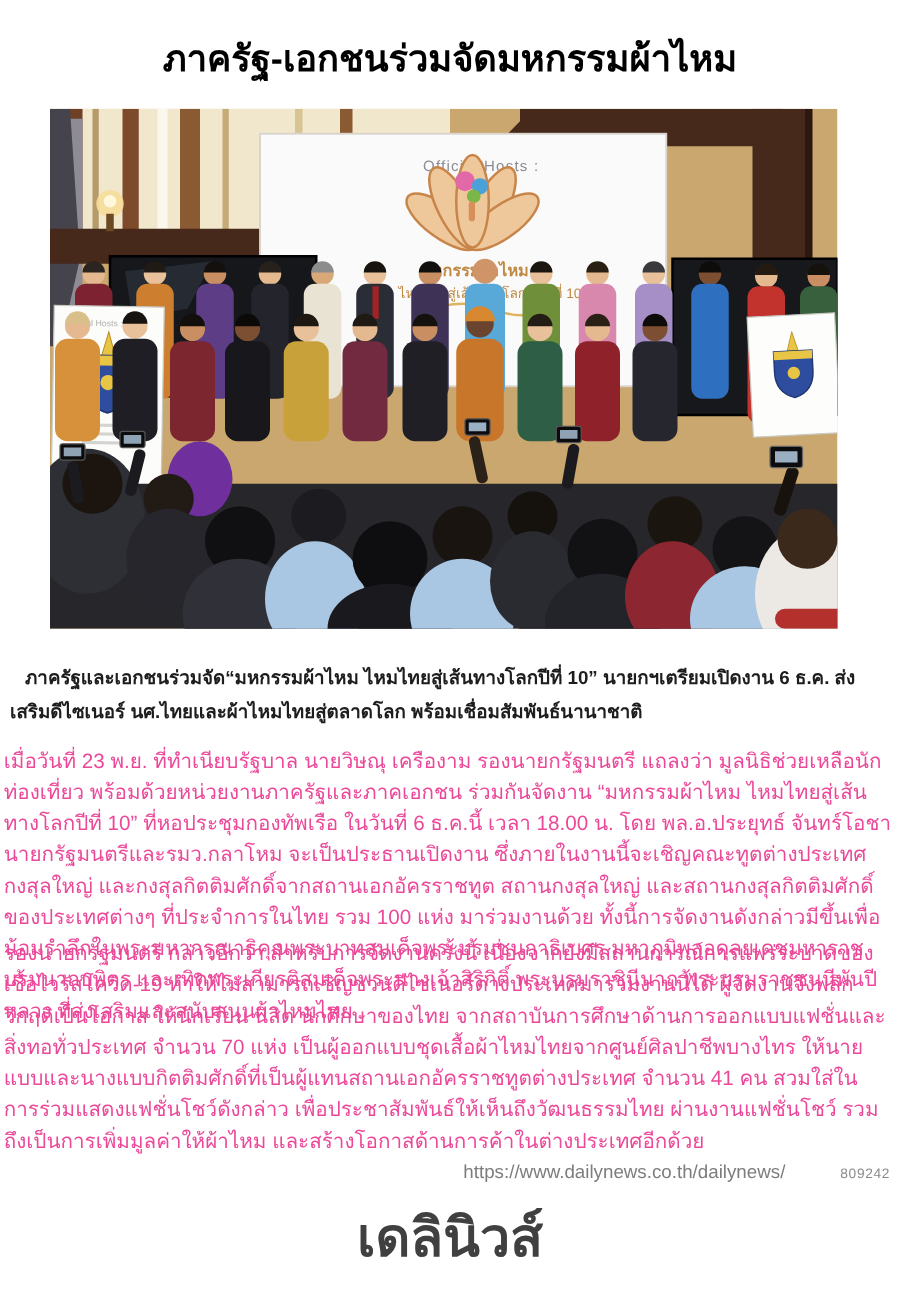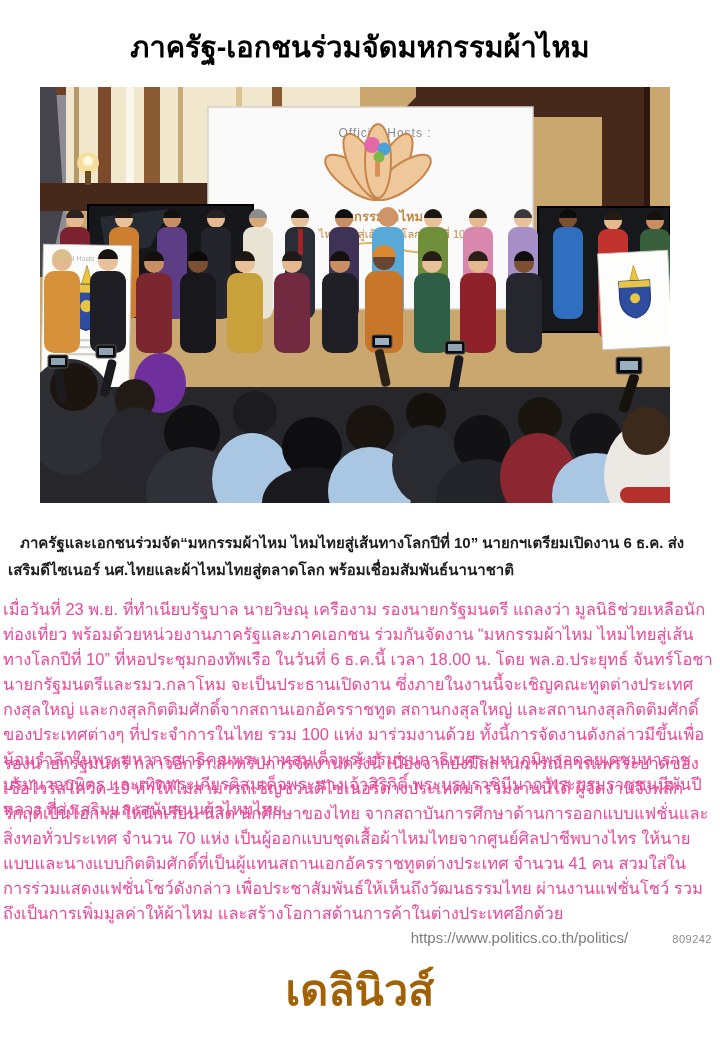--- a/index.html
+++ b/index.html
@@ -10,21 +10,21 @@
   .photo{position:absolute;left:40px;top:87px;width:630px;height:416px;}
   .photo svg{display:block;width:630px;height:416px;}
   .lead{position:absolute;left:8px;top:529px;width:702px;font-size:15px;line-height:27px;
         font-weight:700;color:#1d1d1d;text-indent:12px;}
   .body-para{position:absolute;left:3px;width:710px;font-size:16.5px;line-height:25px;color:#ec4899;}
   .p1{top:597px;}
   .p2{top:751px;}
   .source{position:absolute;top:929px;right:8px;font-size:15px;color:#7d7d7d;}
   .source .id{font-size:11px;letter-spacing:.5px;color:#8a8a8a;margin-left:44px;}
   .brand{position:absolute;top:956px;left:0;width:100%;text-align:center;
-         font-size:43px;font-weight:700;color:#a16207;}
+         font-size:43px;font-weight:700;color:#404040;}
 </style>
 </head>
 <body>
 
 <div class="page">
 
   <div class="headline">ภาครัฐ-เอกชนร่วมจัดมหกรรมผ้าไหม</div>
 
   <div class="photo">
     <svg viewBox="0 0 630 416" xmlns="http://www.w3.org/2000/svg">
@@ -244,17 +244,17 @@
       </g>
     </svg>
   </div>
 
   <div class="lead">ภาครัฐและเอกชนร่วมจัด“มหกรรมผ้าไหม ไหมไทยสู่เส้นทางโลกปีที่ 10” นายกฯเตรียมเปิดงาน 6 ธ.ค. ส่งเสริมดีไซเนอร์ นศ.ไทยและผ้าไหมไทยสู่ตลาดโลก พร้อมเชื่อมสัมพันธ์นานาชาติ</div>
 
   <div class="body-para p1">เมื่อวันที่ 23 พ.ย. ที่ทำเนียบรัฐบาล นายวิษณุ เครืองาม รองนายกรัฐมนตรี แถลงว่า มูลนิธิช่วยเหลือนักท่องเที่ยว พร้อมด้วยหน่วยงานภาครัฐและภาคเอกชน ร่วมกันจัดงาน “มหกรรมผ้าไหม ไหมไทยสู่เส้นทางโลกปีที่ 10” ที่หอประชุมกองทัพเรือ ในวันที่ 6 ธ.ค.นี้ เวลา 18.00 น. โดย พล.อ.ประยุทธ์ จันทร์โอชา นายกรัฐมนตรีและรมว.กลาโหม จะเป็นประธานเปิดงาน ซึ่งภายในงานนี้จะเชิญคณะทูตต่างประเทศ กงสุลใหญ่ และกงสุลกิตติมศักดิ์จากสถานเอกอัครราชทูต สถานกงสุลใหญ่ และสถานกงสุลกิตติมศักดิ์ของประเทศต่างๆ ที่ประจำการในไทย รวม 100 แห่ง มาร่วมงานด้วย ทั้งนี้การจัดงานดังกล่าวมีขึ้นเพื่อน้อมรำลึกในพระมหากรุณาธิคุณพระบาทสมเด็จพระบรมชนกาธิเบศร มหาภูมิพลอดุลยเดชมหาราช บรมนาถบพิตร และเทิดพระเกียรติสมเด็จพระนางเจ้าสิริกิติ์ พระบรมราชินีนาถ พระบรมราชชนนีพันปีหลวง ที่ส่งเสริมและสนับสนุนผ้าไหมไทย</div>
 
   <div class="body-para p2">รองนายกรัฐมนตรี กล่าวอีกว่า สำหรับการจัดงานครั้งนี้ เนื่องจากยังมีสถานการณ์การแพร่ระบาดของเชื้อไวรัสโควิด-19 ทำให้ไม่สามารถเชิญชวนดีไซเนอร์ต่างประเทศมาร่วมงานนี้ได้ ผู้จัดงานจึงพลิกวิกฤติเป็นโอกาส ให้นักเรียน นิสิต นักศึกษาของไทย จากสถาบันการศึกษาด้านการออกแบบแฟชั่นและสิ่งทอทั่วประเทศ จำนวน 70 แห่ง เป็นผู้ออกแบบชุดเสื้อผ้าไหมไทยจากศูนย์ศิลปาชีพบางไทร ให้นายแบบและนางแบบกิตติมศักดิ์ที่เป็นผู้แทนสถานเอกอัครราชทูตต่างประเทศ จำนวน 41 คน สวมใส่ในการร่วมแสดงแฟชั่นโชว์ดังกล่าว เพื่อประชาสัมพันธ์ให้เห็นถึงวัฒนธรรมไทย ผ่านงานแฟชั่นโชว์ รวมถึงเป็นการเพิ่มมูลค่าให้ผ้าไหม และสร้างโอกาสด้านการค้าในต่างประเทศอีกด้วย</div>
 
-  <div class="source"><span>https://www.politics.co.th/politics/</span><span class="id">809242</span></div>
+  <div class="source"><span>https://www.dailynews.co.th/dailynews/</span><span class="id">809242</span></div>
 
   <div class="brand">เดลินิวส์</div>
 
 </div>
 
 </body></html>

